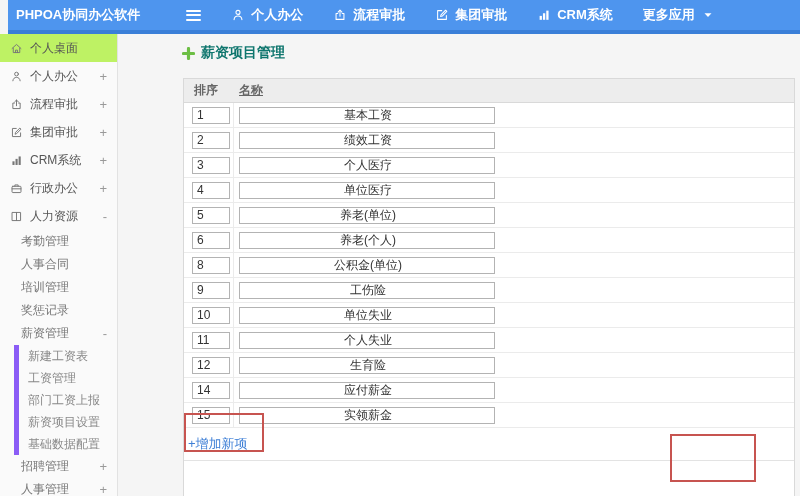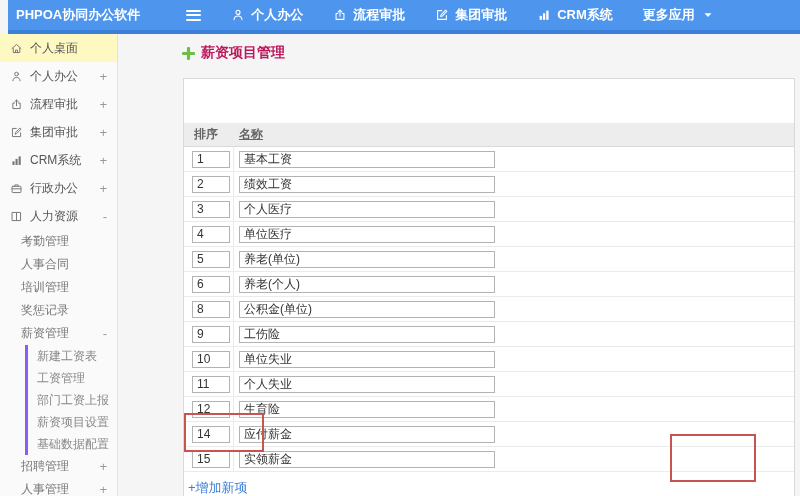--- a/index.html
+++ b/index.html
@@ -15,46 +15,46 @@
   .top-nav{display:flex;align-items:center;margin-left:26px;gap:30px;}
   .nav-item{display:flex;align-items:center;gap:6px;font-size:13px;font-weight:bold;cursor:pointer;white-space:nowrap;}
   .nav-item .ico{width:14px;height:14px;display:inline-flex;}
   .nav-item .ico svg{width:14px;height:14px;}
 
   
   .sidebar{position:absolute;top:34px;left:0;width:117px;bottom:0;background:#FAFAFA;
     border-right:1px solid #E2E2E2;overflow:hidden;font-size:12px;}
   .side-item{position:relative;height:28px;display:flex;align-items:center;padding-left:10px;gap:7px;
     color:#555;cursor:pointer;}
-  .side-item.active{background:#fef9c3;}
+  .side-item.active{background:#bef264;}
   .side-item .ico{width:13px;height:13px;display:inline-flex;color:#777;}
   .side-item .ico svg{width:13px;height:13px;}
   .expand{position:absolute;right:10px;color:#999;font-size:13px;line-height:1;}
   .sub-item{position:relative;height:23px;display:flex;align-items:center;padding-left:21px;color:#777;cursor:pointer;}
-  .subsub{border-left:3px solid #8b5cf6;margin-left:25px;}
+  .subsub{border-left:5px solid #8b5cf6;margin-left:14px;}
   .subsub .sub-item{padding-left:9px;height:22px;color:#888;}
 
   
   .main{position:absolute;top:34px;left:118px;right:0;bottom:0;background:#F5F5F5;}
   .title-row{display:flex;align-items:center;gap:6px;position:absolute;left:64px;top:10px;}
   .plus-icon svg{width:13px;height:13px;display:block;}
-  .page-title{font-size:14px;color:#be185d;margin:0;font-weight:bold;}
+  .page-title{font-size:14px;color:#0f766e;margin:0;font-weight:bold;}
 
   .form-table{position:absolute;left:65px;top:44px;width:612px;background:#FFF;
     border:1px solid #D9D9D9;box-sizing:border-box;}
   .t-header{height:23px;background:#EDEDED;border-bottom:1px solid #D9D9D9;display:flex;
-    align-items:center;font-size:12px;font-weight:bold;color:#666;margin-top:44px;}
+    align-items:center;font-size:12px;font-weight:bold;color:#666;}
   .t-header .col-order{width:50px;padding-left:10px;box-sizing:border-box;}
   .t-header .col-name{padding-left:5px;text-decoration:underline;}
   .t-row{height:24px;display:flex;align-items:center;border-bottom:1px solid #EBEBEB;}
   .cell-order{width:50px;height:100%;display:flex;align-items:center;border-right:1px solid #EBEBEB;box-sizing:border-box;}
   input.order-input{width:30px;height:15px;margin-left:8px;border:1px solid #B3B3B3;font-size:12px;
     padding:0 2px 0 4px;color:#333;font-family:inherit;}
   input.name-input{width:248px;height:15px;margin-left:5px;border:1px solid #B3B3B3;font-size:12px;
-    padding:0 2px 0 4px;color:#333;font-family:inherit;}
+    padding:0 2px 0 4px;color:#333;font-family:inherit;text-align:center;}
   .add-row{height:32px;display:flex;align-items:center;border-bottom:1px solid #E3E3E3;}
   .add-link{color:#3E7FD6;font-size:13px;margin-left:4px;text-decoration:none;cursor:pointer;}
   .t-footer{height:23px;background:#F5F5F5;display:flex;align-items:center;justify-content:flex-end;margin-top:47px;}
   .save-btn{margin-right:47px;width:58px;height:18px;border:1px solid #A0A0A0;border-radius:9px;
     background:linear-gradient(#FFFFFF,#E0E0E0);font-size:12px;color:#333;line-height:14px;
     cursor:pointer;font-family:inherit;padding:0;}
 
   .page-bottom{position:absolute;left:118px;right:0;top:469px;bottom:0;background:#EBEBEB;}
 
   

